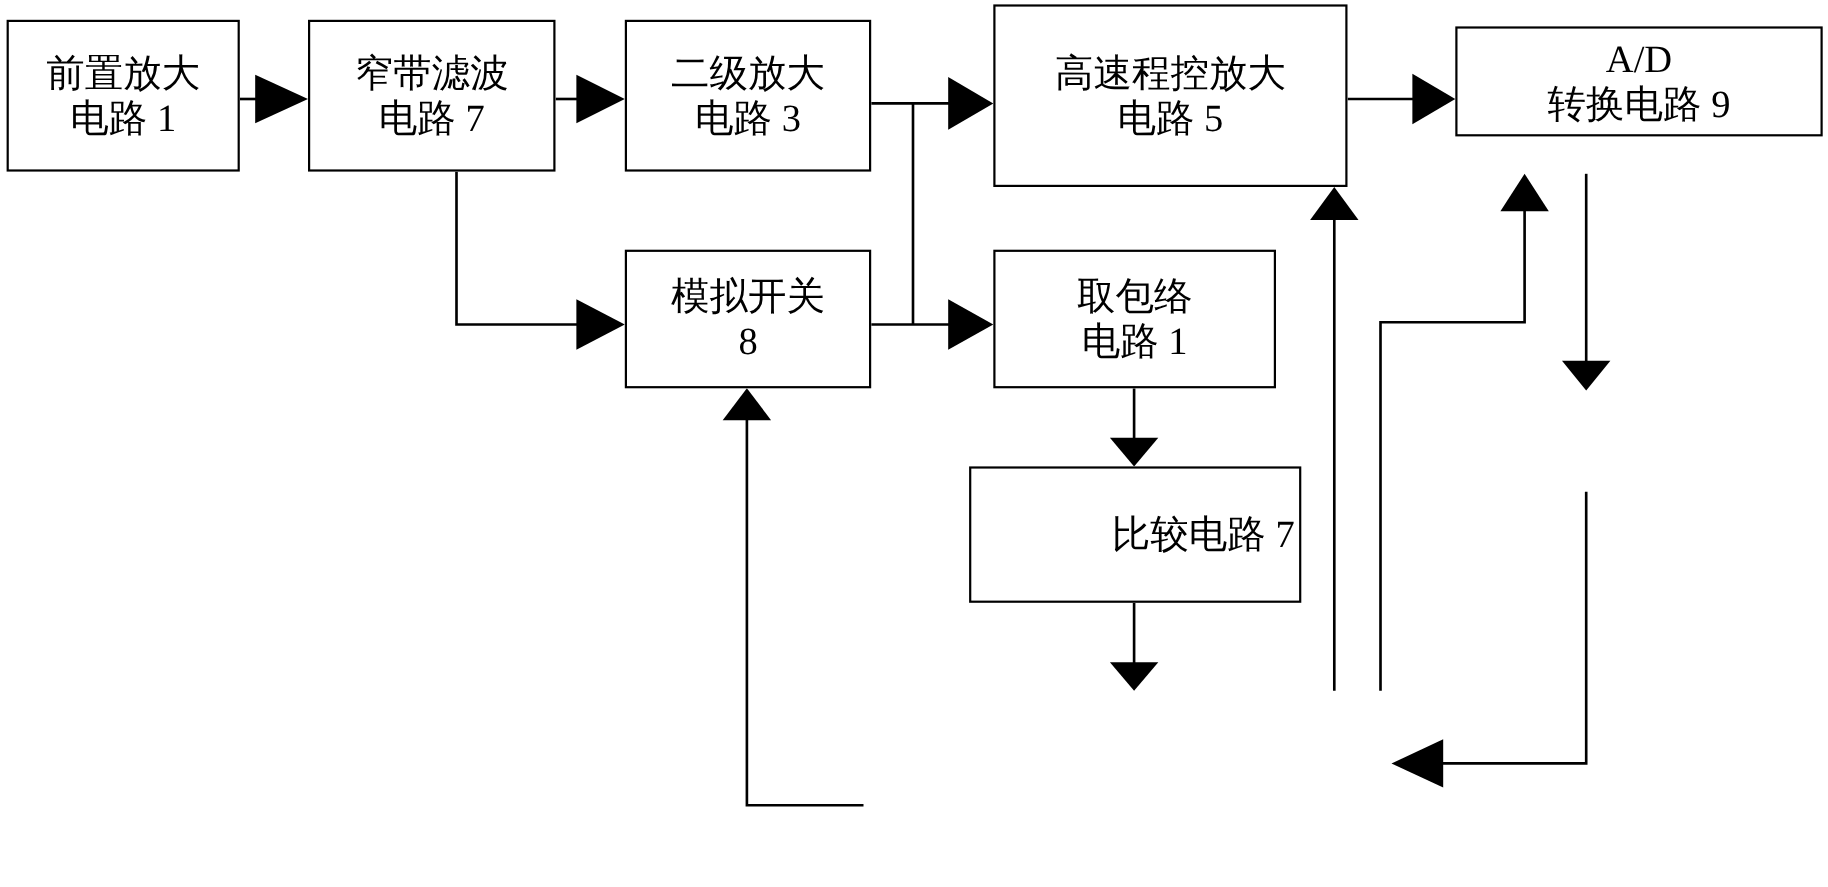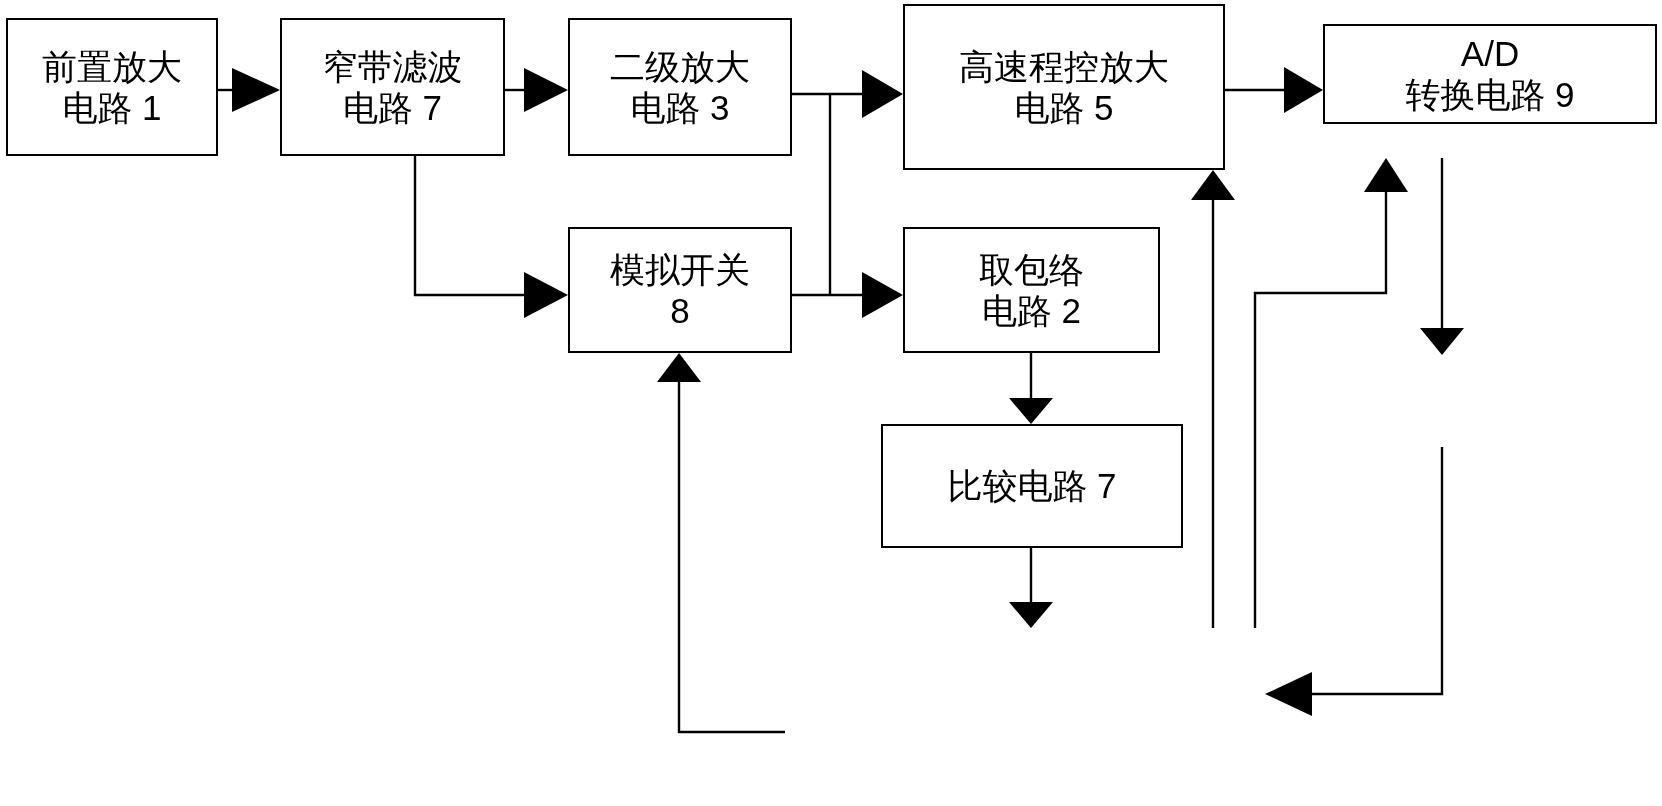--- a/index.html
+++ b/index.html
@@ -6,21 +6,21 @@
   html, body {
     margin: 0;
     padding: 0;
     background: #ffffff;
   }
   #diagram-root {
     position: relative;
     width: 1662px;
     height: 806px;
     background: #ffffff;
-    font-family: Liberation Sans, sans-serif;
+    font-family: Liberation Serif, serif;
     overflow: hidden;
   }
   .blk {
     position: absolute;
     box-sizing: border-box;
     border: 2px solid #000000;
     background: #ffffff;
     display: flex;
     align-items: center;
     justify-content: center;
@@ -149,19 +149,19 @@
   <div class="blk" id="blk-b9" style="left: 1323px; top: 24px; width: 334px; height: 100px; font-size: 35px; border-color: rgb(0, 0, 0); color: #000000;">
     <span class="blk-label">A/D
 转换电路 9</span>
   </div>
   <div class="blk" id="blk-b4" style="left: 568px; top: 227px; width: 224px; height: 126px; font-size: 35px; border-color: rgb(0, 0, 0); color: rgb(0, 0, 0);">
     <span class="blk-label">模拟开关
 8</span>
   </div>
   <div class="blk" id="blk-b6" style="left: 903px; top: 227px; width: 257px; height: 126px; font-size: 35px; border-color: rgb(0, 0, 0); color: rgb(0, 0, 0);">
     <span class="blk-label">取包络
-电路 2</span>
+电路 1</span>
   </div>
-  <div class="blk" id="blk-b7" style="left: 881px; top: 424px; width: 302px; height: 124px; font-size: 35px; border-color: rgb(0, 0, 0); color: rgb(0, 0, 0);">
+  <div class="blk" id="blk-b7" style="left: 881px; top: 424px; width: 302px; height: 124px; font-size: 35px; border-color: rgb(0, 0, 0); color: rgb(0, 0, 0); text-align: right;">
     <span class="blk-label">比较电路 7</span>
   </div>
 
 </div>
 
 </body></html>

